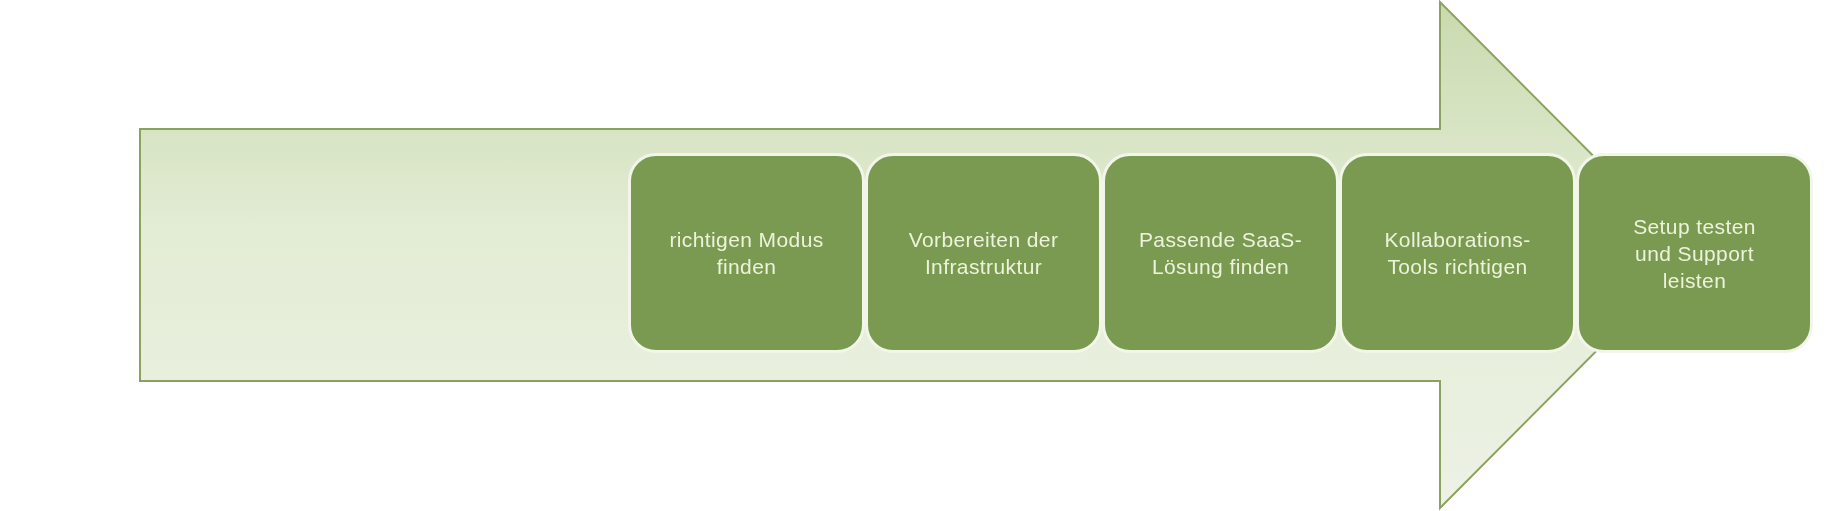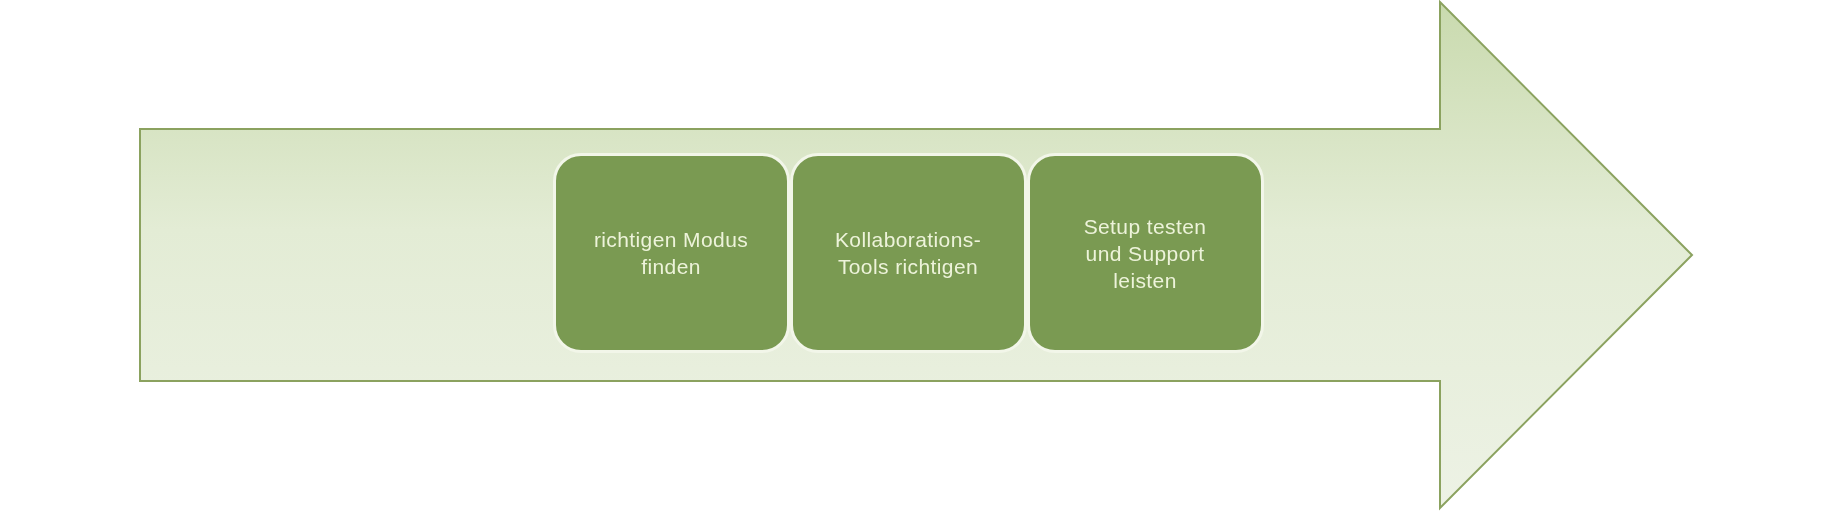--- a/index.html
+++ b/index.html
@@ -23,21 +23,21 @@
     height: 511px;
     display: block;
   }
   .steps {
     position: absolute;
     left: 3px;
     top: 153px;
     width: 1810px;
     height: 200px;
     display: flex;
-    justify-content: center;
+    justify-content: flex-end;
   }
   .step {
     box-sizing: border-box;
     width: 237px;
     height: 200px;
     background: var(--box-fill, #7a9a52);
     border: 3px solid var(--box-border, #f2f6e9);
     border-radius: 28px;
     display: flex;
     align-items: center;
@@ -68,20 +68,28 @@
     </defs>
     <polygon id="arrow-poly" points="140,129 1440,129 1440,2 1692,255 1440,508 1440,381 140,381" fill="url(#arrow-grad)" stroke="#8ba25f" stroke-width="2" stroke-linejoin="miter"></polygon>
   </svg>
 
   <div class="steps" id="steps">
       <div class="step">
         <span class="step-label">richtigen Modus
 finden</span>
       </div>
       <div class="step">
+        <span class="step-label">Vorbereiten der
+Infrastruktur</span>
+      </div>
+      <div class="step">
+        <span class="step-label">Passende SaaS-
+Lösung finden</span>
+      </div>
+      <div class="step">
         <span class="step-label">Kollaborations-
 Tools richtigen</span>
       </div>
       <div class="step">
         <span class="step-label">Setup testen
 und Support
 leisten</span>
       </div>
     </div>
 

